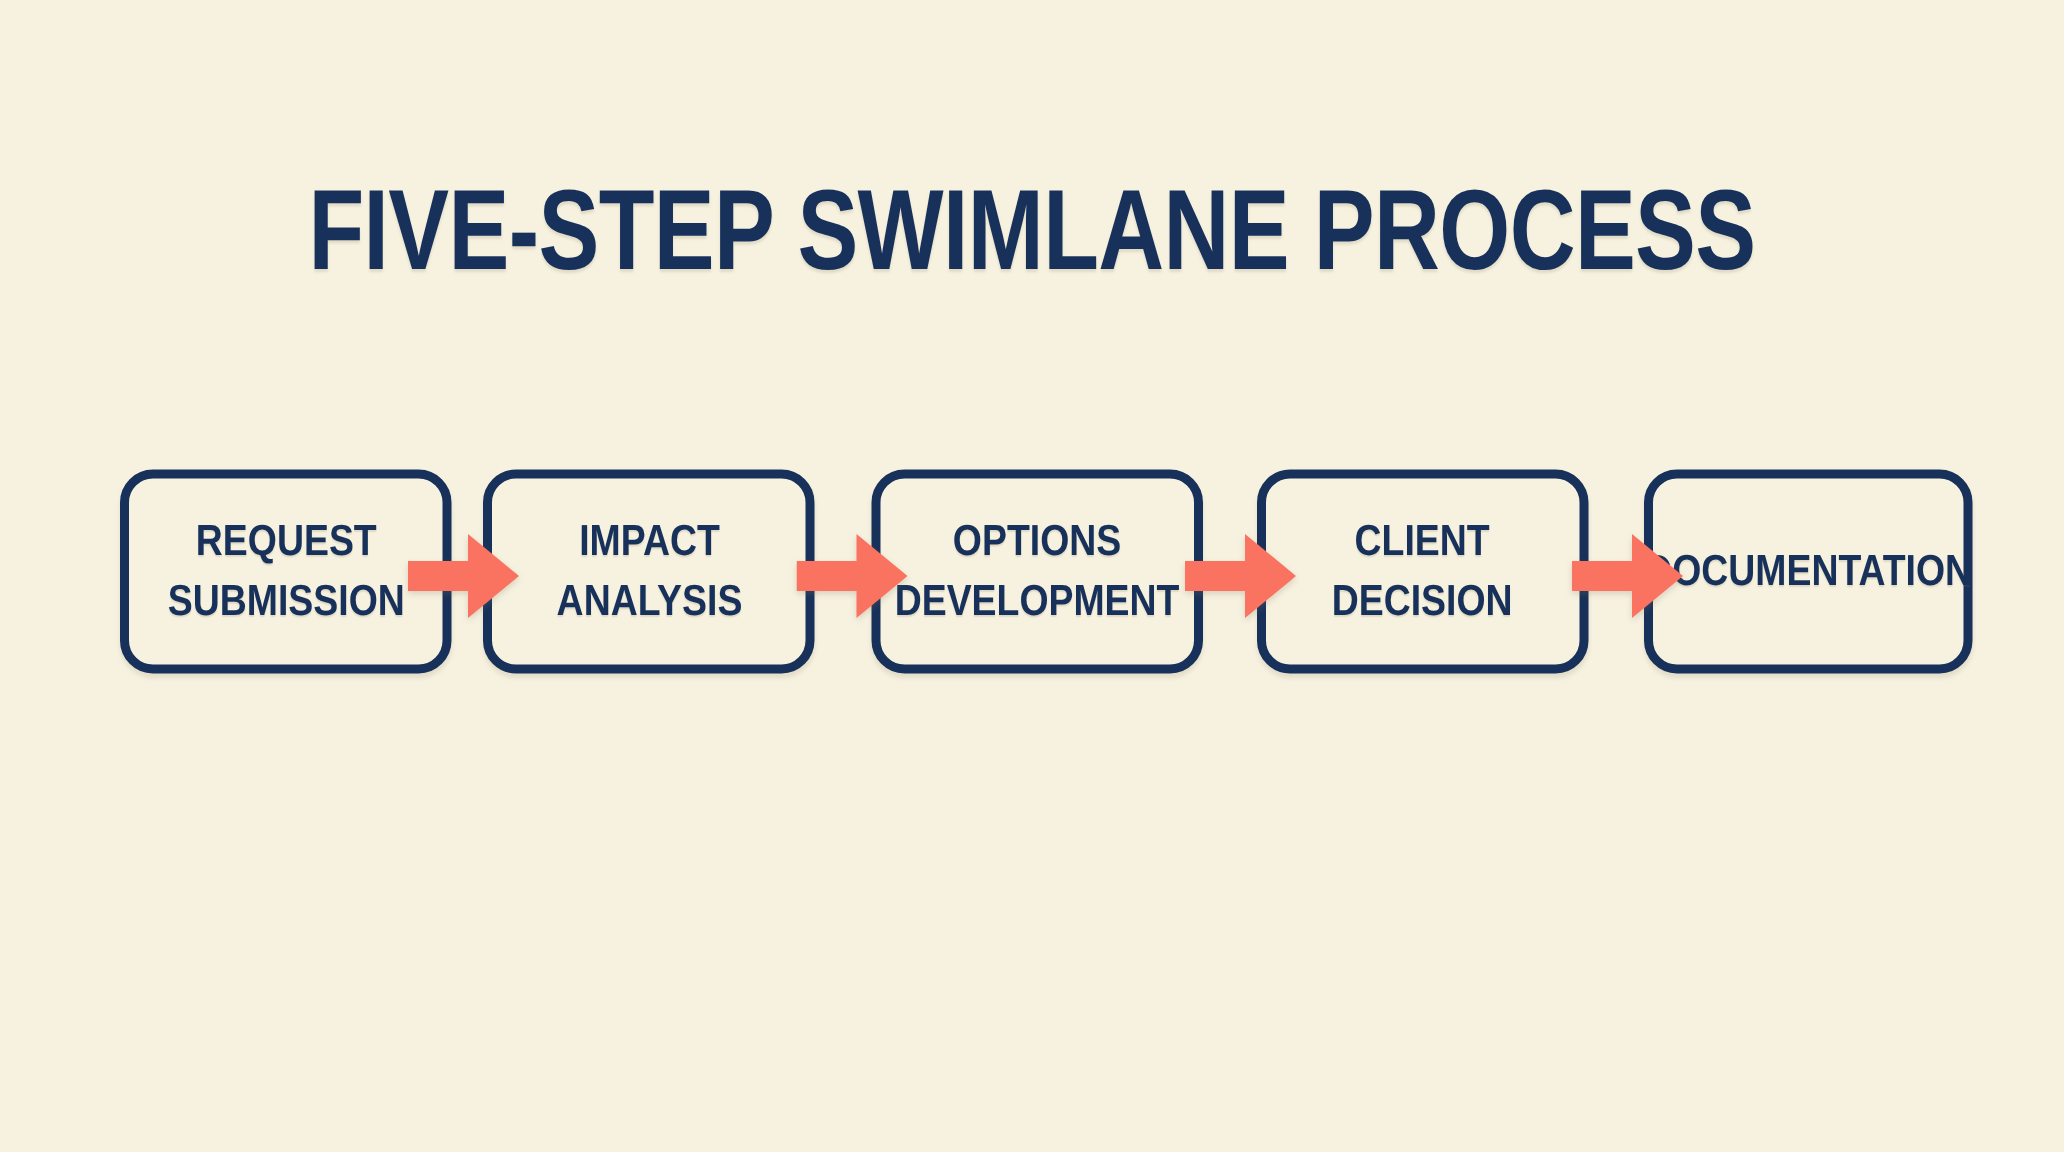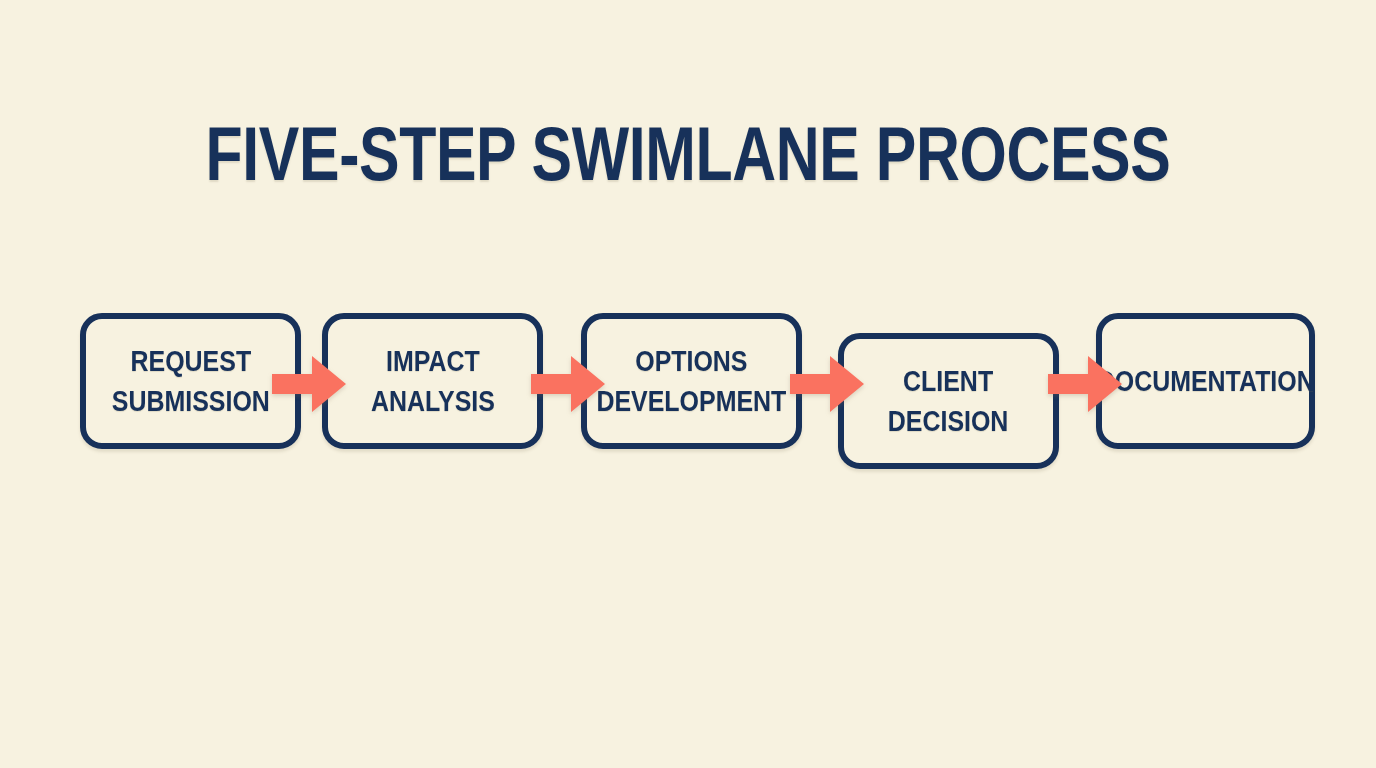--- a/index.html
+++ b/index.html
@@ -74,21 +74,21 @@
     letter-spacing: 0px;
     transform: scaleX(0.86);
     white-space: pre-line;
     text-shadow: 0 1px 1px rgba(130,118,86,0.20);
   }
 
   
   .box-0 { left: 17px;    width: 221px; }
   .box-1 { left: 259px;  width: 221px; }
   .box-2 { left: 518px;  width: 221px; }
-  .box-3 { left: 775px;  width: 221px; margin-top: 20px; }
+  .box-3 { left: 775px;  width: 221px; }
   .box-4 { left: 1033px; width: 219px; }
 
   
   .flow-arrow {
     position: absolute;
     top: 43px;
     width: 74px;
     height: 56px;
     z-index: 3;
     overflow: visible;

